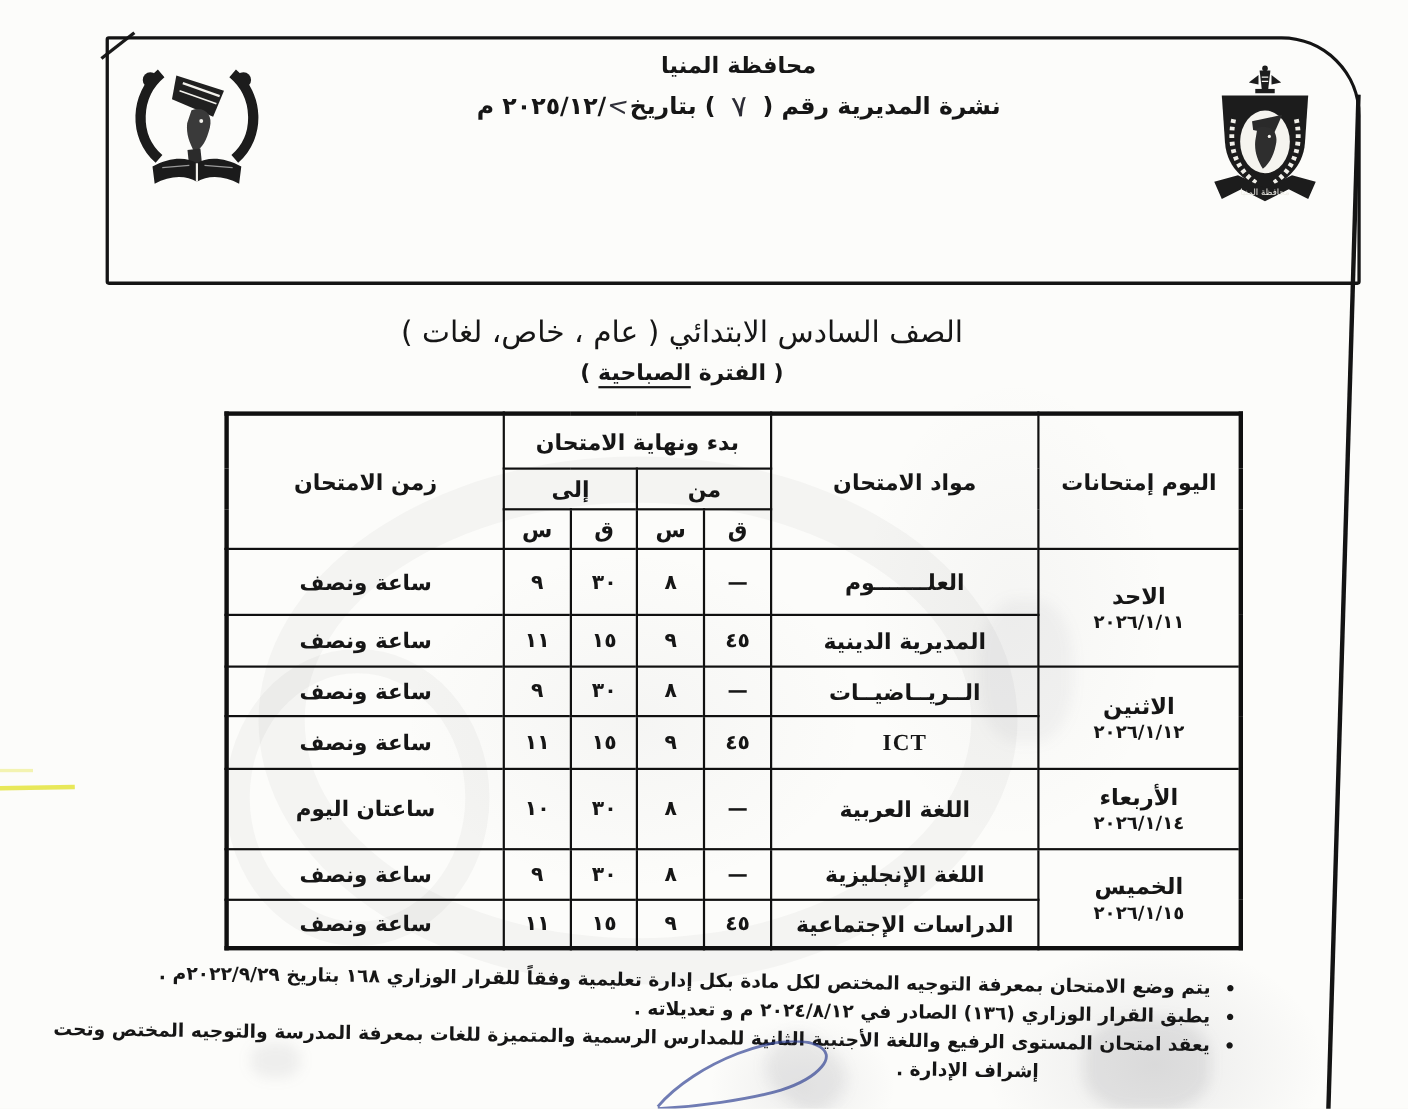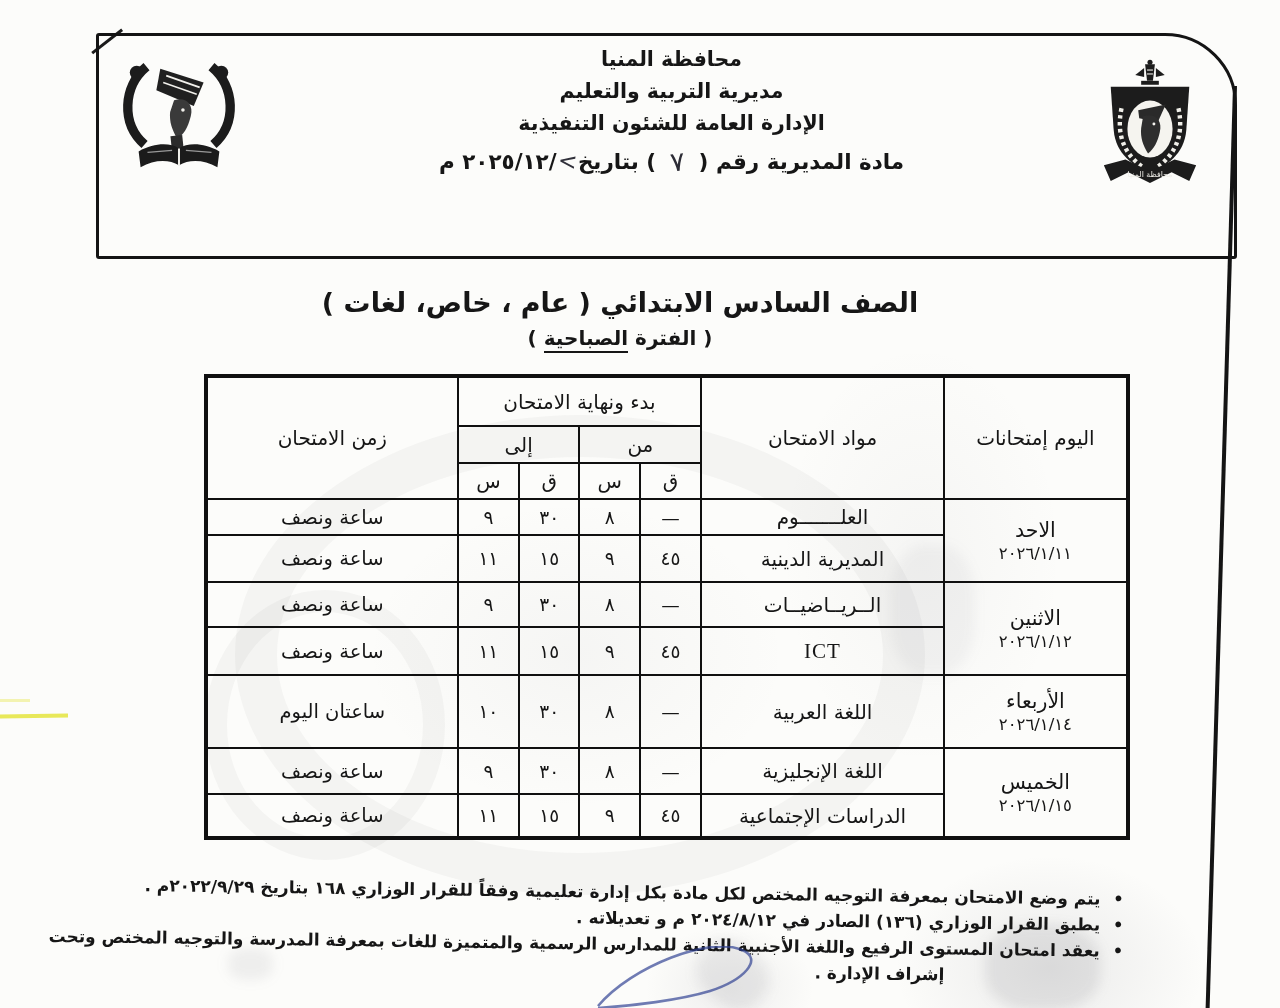--- a/index.html
+++ b/index.html
@@ -61,31 +61,31 @@
   .hw-num{
     display:inline-block; font-weight:400; font-size:27px; color:#2c2c35;
     transform:rotate(-6deg) translateY(2px); padding:0 14px;
   }
   .hw-mark{
     display:inline-block; font-weight:400; font-size:23px; color:#30303a;
     transform:rotate(8deg); padding:0 1px;
   }
   
   .title-block{ position:absolute; left:0; top:284px; width:1240px; text-align:center; }
-  .class-title{ font-size:27px; font-weight:bold; line-height:37px; }
+  .class-title{ font-size:27px; font-weight:normal; line-height:37px; }
   .period-subtitle{ font-size:20px; font-weight:bold; line-height:34px; }
   .underlined-word{ border-bottom:2.5px solid #161616; padding-bottom:1px; }
   
   table.exam-table{
     position:absolute; left:204px; top:374px; width:926px;
     border-collapse:collapse; border:4.5px solid #101010;
     text-align:center;
   }
   .exam-table th, .exam-table td{
-    border:2.8px solid #101010; font-weight:normal; padding:0 2px;
+    border:2.8px solid #101010; font-weight:bold; padding:0 2px;
     vertical-align:middle;
     margin-left:12px;
   }
   .exam-table th{ font-size:20px; }
   .exam-table td{ font-size:18.5px; }
   td.subject-cell{ font-size:20px; }
   td.subject-cell.latin{ font-family:"Liberation Serif","DejaVu Serif",serif; font-size:21px; letter-spacing:1px;}
   td.duration-cell{ font-size:19.5px; }
   td.day-cell .day-name{ font-size:20.5px; line-height:26px; }
   td.day-cell .day-date{ font-size:16.5px; line-height:22px; letter-spacing:1.5px; }
@@ -152,24 +152,22 @@
         <circle cx="59" cy="68" r="1.5" fill="#f5f4ef"></circle>
         <path d="M26,52 C20,80 30,100 48,112" stroke="#f0efe9" stroke-width="4.5" fill="none" stroke-dasharray="3.5,3.5"></path>
         <path d="M84,52 C90,80 80,100 62,112" stroke="#f0efe9" stroke-width="4.5" fill="none" stroke-dasharray="3.5,3.5"></path>
         <path d="M8,110 L30,104 L55,116 L80,104 L102,110 L95,126 L77,117 L55,128 L33,117 L15,126 Z" fill="#1c1c1c"></path>
         <text x="55" y="122" font-size="8" fill="#efeee8" text-anchor="middle" font-family="DejaVu Sans, sans-serif">محافظة المنيا</text>
       </svg>
     </div>
 
     <div class="header-text">
       <div class="org-line">محافظة المنيا</div>
-      <div class="org-line">مديرية التربية والتعليم</div>
-      <div class="org-line">الإدارة العامة للشئون التنفيذية</div>
       <div class="bulletin-line">
-        <span>مادة المديرية رقم (</span><span class="hw-num">٧</span><span>) بتاريخ</span><span class="hw-mark" dir="ltr">&lt;</span><span dir="ltr">٢٠٢٥/١٢/</span>
+        <span>نشرة المديرية رقم (</span><span class="hw-num">٧</span><span>) بتاريخ</span><span class="hw-mark" dir="ltr">&lt;</span><span dir="ltr">٢٠٢٥/١٢/</span>
         <span>م</span>
       </div>
     </div>
   </div>
 
   <div class="title-block">
     <div class="class-title">الصف السادس الابتدائي ( عام ، خاص، لغات )</div>
     <div class="period-subtitle">
       <span>( الفترة </span><span class="underlined-word">الصباحية</span><span> )</span>
     </div>
@@ -196,21 +194,21 @@
         <th colspan="2">من</th>
         <th colspan="2">إلى</th>
       </tr>
       <tr style="height:36px">
         <th>ق</th>
         <th>س</th>
         <th>ق</th>
         <th>س</th>
       </tr>
 
-      <tr style="height:36px">
+      <tr style="height:60px">
         <td rowspan="2" class="day-cell">
           <div class="day-name">الاحد</div>
           <div class="day-date">٢٠٢٦/١/١١</div>
         </td>
         <td class="subject-cell">العلـــــــوم</td>
         <td>—</td>
         <td>٨</td>
         <td>٣٠</td>
         <td>٩</td>
         <td class="duration-cell">ساعة ونصف</td>

